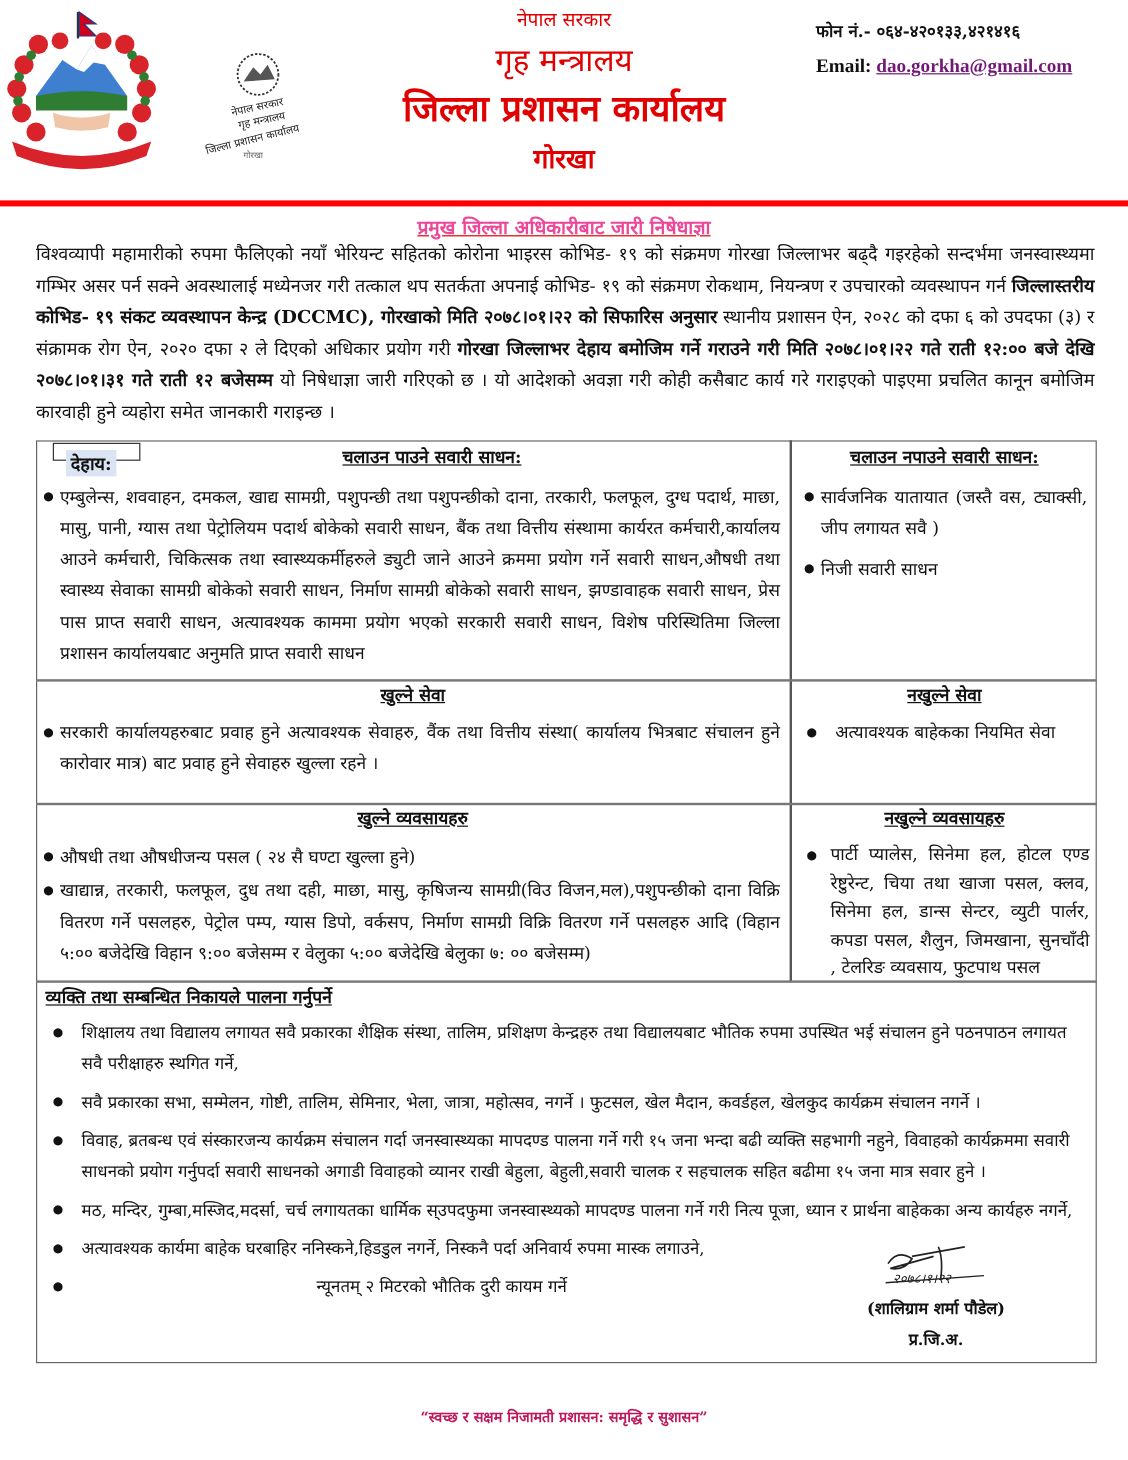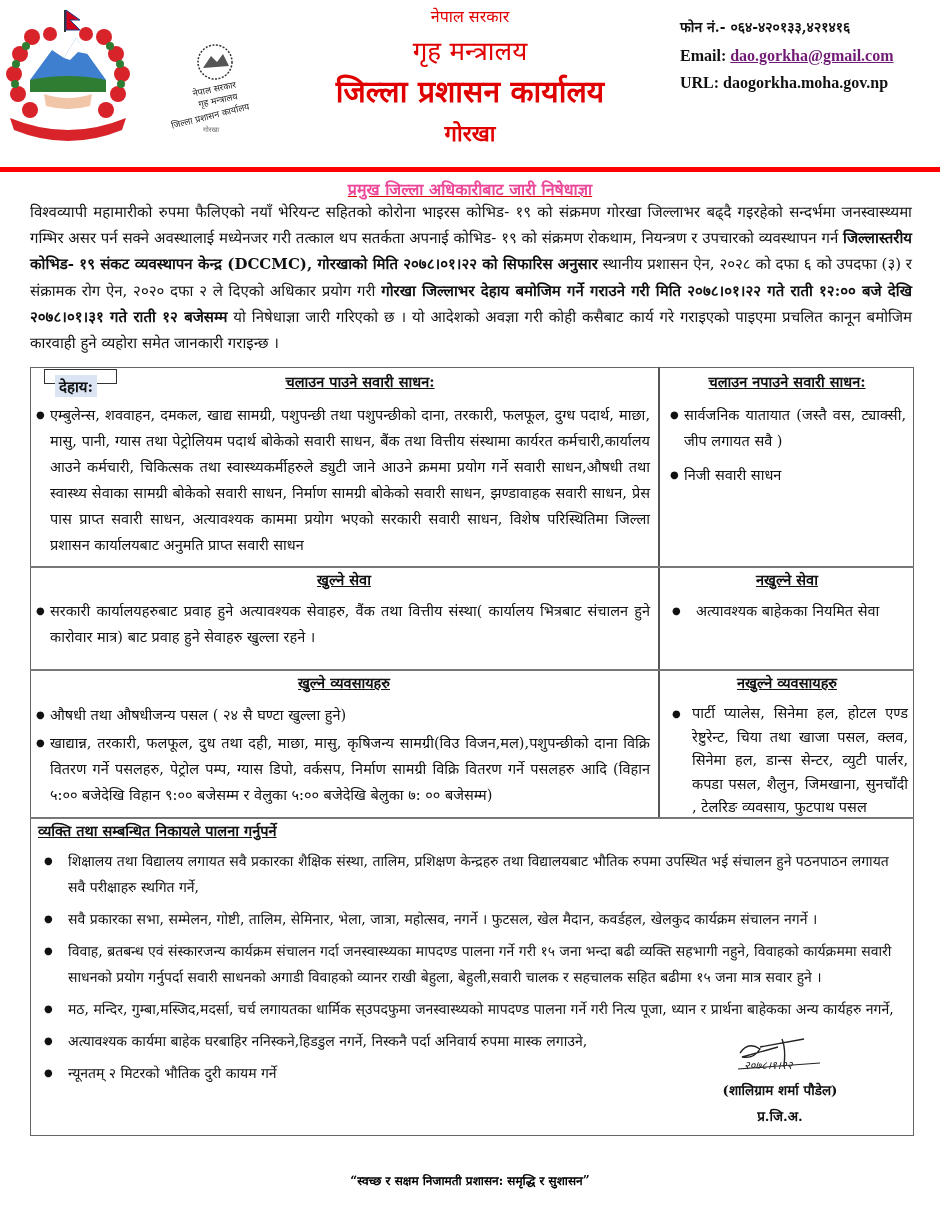--- a/index.html
+++ b/index.html
@@ -41,21 +41,21 @@
 
   .comp-title { left:38px; top:820px; font-size:14.5px; font-weight:bold; text-decoration:underline; }
   .comp-list { left:40px; top:848px; width:862px; font-size:14px; line-height:26px; }
   .comp-list .ci { position:relative; padding-left:28px; margin-bottom:6px; }
   .comp-list .ci::before { content:"●"; position:absolute; left:4px; top:0; font-size:10px; }
 
   .sig { left:680px; top:1035px; width:200px; text-align:center; }
   .sig-name { font-size:13.5px; font-weight:bold; margin-top:2px; }
   .sig-title { font-size:13.5px; font-weight:bold; margin-top:8px; }
 
-  .footer { left:0; top:1172px; width:940px; text-align:center; color:#000000; font-size:12px; font-weight:bold; }
+  .footer { left:0; top:1172px; width:940px; text-align:center; color:#be185d; font-size:12px; font-weight:bold; }
 </style>
 </head>
 <body>
 
 <div class="abs emblem">
   <svg width="132" height="143" viewBox="0 0 132 143">
     <rect x="62" y="8" width="2" height="22" fill="#333"></rect>
     <polygon points="64,8 78,18 68,18 78,28 64,28" fill="#d0021b" stroke="#1e3a8a" stroke-width="1"></polygon>
     <g fill="#d8232a">
       <circle cx="30" cy="35" r="8"></circle>
@@ -104,24 +104,20 @@
   <div class="hdr-office">जिल्ला प्रशासन कार्यालय</div>
   <div class="hdr-district">गोरखा</div>
 </div>
 
 <div class="abs contact">
   <div>फोन नं.- ०६४-४२०१३३,४२१४१६</div>
   <div class="en">
     <span>Email:</span>
     <a>dao.gorkha@gmail.com</a>
   </div>
-  <div class="en">
-    <span>URL:</span>
-    <span>daogorkha.moha.gov.np</span>
-  </div>
 </div>
 
 <div class="abs red-rule"></div>
 
 <div class="abs order-title">
   <span>प्रमुख जिल्ला अधिकारीबाट जारी निषेधाज्ञा</span>
 </div>
 
 <div class="abs intro">
   <span>विश्वव्यापी महामारीको रुपमा फैलिएको नयाँ भेरियन्ट सहितको कोरोना भाइरस कोभिड- १९ को संक्रमण  गोरखा जिल्लाभर बढ्दै गइरहेको सन्दर्भमा जनस्वास्थ्यमा गम्भिर असर पर्न सक्ने अवस्थालाई मध्येनजर गरी तत्काल थप सतर्कता अपनाई  कोभिड- १९ को संक्रमण रोकथाम, नियन्त्रण र उपचारको व्यवस्थापन गर्न </span><b>जिल्लास्तरीय कोभिड- १९ संकट व्यवस्थापन केन्द्र (DCCMC), गोरखाको मिति २०७८।०१।२२ को सिफारिस अनुसार</b><span> स्थानीय प्रशासन ऐन, २०२८ को दफा ६ को उपदफा (३) र संक्रामक रोग ऐन, २०२० दफा २ ले दिएको अधिकार प्रयोग गरी </span><b>गोरखा जिल्लाभर देहाय बमोजिम गर्ने गराउने गरी मिति २०७८।०१।२२ गते राती १२:०० बजे देखि २०७८।०१।३१ गते राती १२ बजेसम्म</b><span>  यो निषेधाज्ञा जारी गरिएको  छ । यो आदेशको अवज्ञा गरी कोही कसैबाट कार्य गरे गराइएको पाइएमा प्रचलित कानून बमोजिम कारवाही हुने व्यहोरा समेत जानकारी गराइन्छ ।</span>
@@ -166,21 +162,21 @@
   <div class="bullet-item" style="padding-left:20px;">पार्टी प्यालेस, सिनेमा हल, होटल एण्ड रेष्टुरेन्ट, चिया तथा खाजा पसल, क्लव, सिनेमा हल, डान्स सेन्टर, व्युटी पार्लर, कपडा पसल, शैलुन, जिमखाना, सुनचाँदी , टेलरिङ व्यवसाय, फुटपाथ पसल</div>
 </div>
 
 <div class="abs comp-title">व्यक्ति तथा सम्बन्धित निकायले पालना गर्नुपर्ने</div>
 <div class="abs comp-list">
   <div class="ci">शिक्षालय तथा विद्यालय लगायत सवै प्रकारका शैक्षिक संस्था, तालिम, प्रशिक्षण केन्द्रहरु तथा विद्यालयबाट भौतिक रुपमा उपस्थित भई संचालन हुने पठनपाठन लगायत सवै परीक्षाहरु स्थगित गर्ने,</div>
   <div class="ci">सवै प्रकारका सभा, सम्मेलन, गोष्टी, तालिम, सेमिनार, भेला, जात्रा, महोत्सव, नगर्ने । फुटसल, खेल मैदान, कवर्डहल, खेलकुद कार्यक्रम  संचालन नगर्ने ।</div>
   <div class="ci">विवाह, ब्रतबन्ध एवं संस्कारजन्य कार्यक्रम संचालन गर्दा जनस्वास्थ्यका मापदण्ड पालना गर्ने गरी  १५ जना भन्दा बढी व्यक्ति सहभागी नहुने, विवाहको कार्यक्रममा सवारी साधनको प्रयोग गर्नुपर्दा  सवारी साधनको अगाडी विवाहको व्यानर राखी बेहुला, बेहुली,सवारी चालक  र सहचालक सहित बढीमा १५ जना मात्र सवार हुने ।</div>
   <div class="ci">मठ, मन्दिर, गुम्बा,मस्जिद,मदर्सा, चर्च लगायतका धार्मिक स्उपदफुमा जनस्वास्थ्यको मापदण्ड पालना गर्ने गरी नित्य पूजा, ध्यान र प्रार्थना बाहेकका अन्य कार्यहरु नगर्ने,</div>
   <div class="ci" style="width:600px;">अत्यावश्यक कार्यमा बाहेक घरबाहिर ननिस्कने,हिडडुल नगर्ने, निस्कनै पर्दा अनिवार्य रुपमा मास्क लगाउने,</div>
-  <div class="ci" style="width:600px;">न्यूनतम् २ मिटरको भौतिक दुरी कायम गर्ने</div>
+  <div class="ci" style="width:600px;text-align:center;">न्यूनतम् २ मिटरको भौतिक दुरी कायम गर्ने</div>
 </div>
 
 <div class="abs sig">
   <svg width="120" height="40" viewBox="0 0 120 40">
     <path d="M20 18 Q28 6 40 14 Q34 24 22 22 L58 12 M62 4 Q66 14 64 30 M40 12 L84 4" fill="none" stroke="#222" stroke-width="1.4"></path>
     <path d="M18 34 L100 28" fill="none" stroke="#222" stroke-width="1.2"></path>
     <text x="24" y="34" font-size="11" font-style="italic" fill="#222">२०७८।१।२२</text>
   </svg>
   <div class="sig-name">(शालिग्राम शर्मा  पौडेल)</div>
   <div class="sig-title">प्र.जि.अ.</div>

